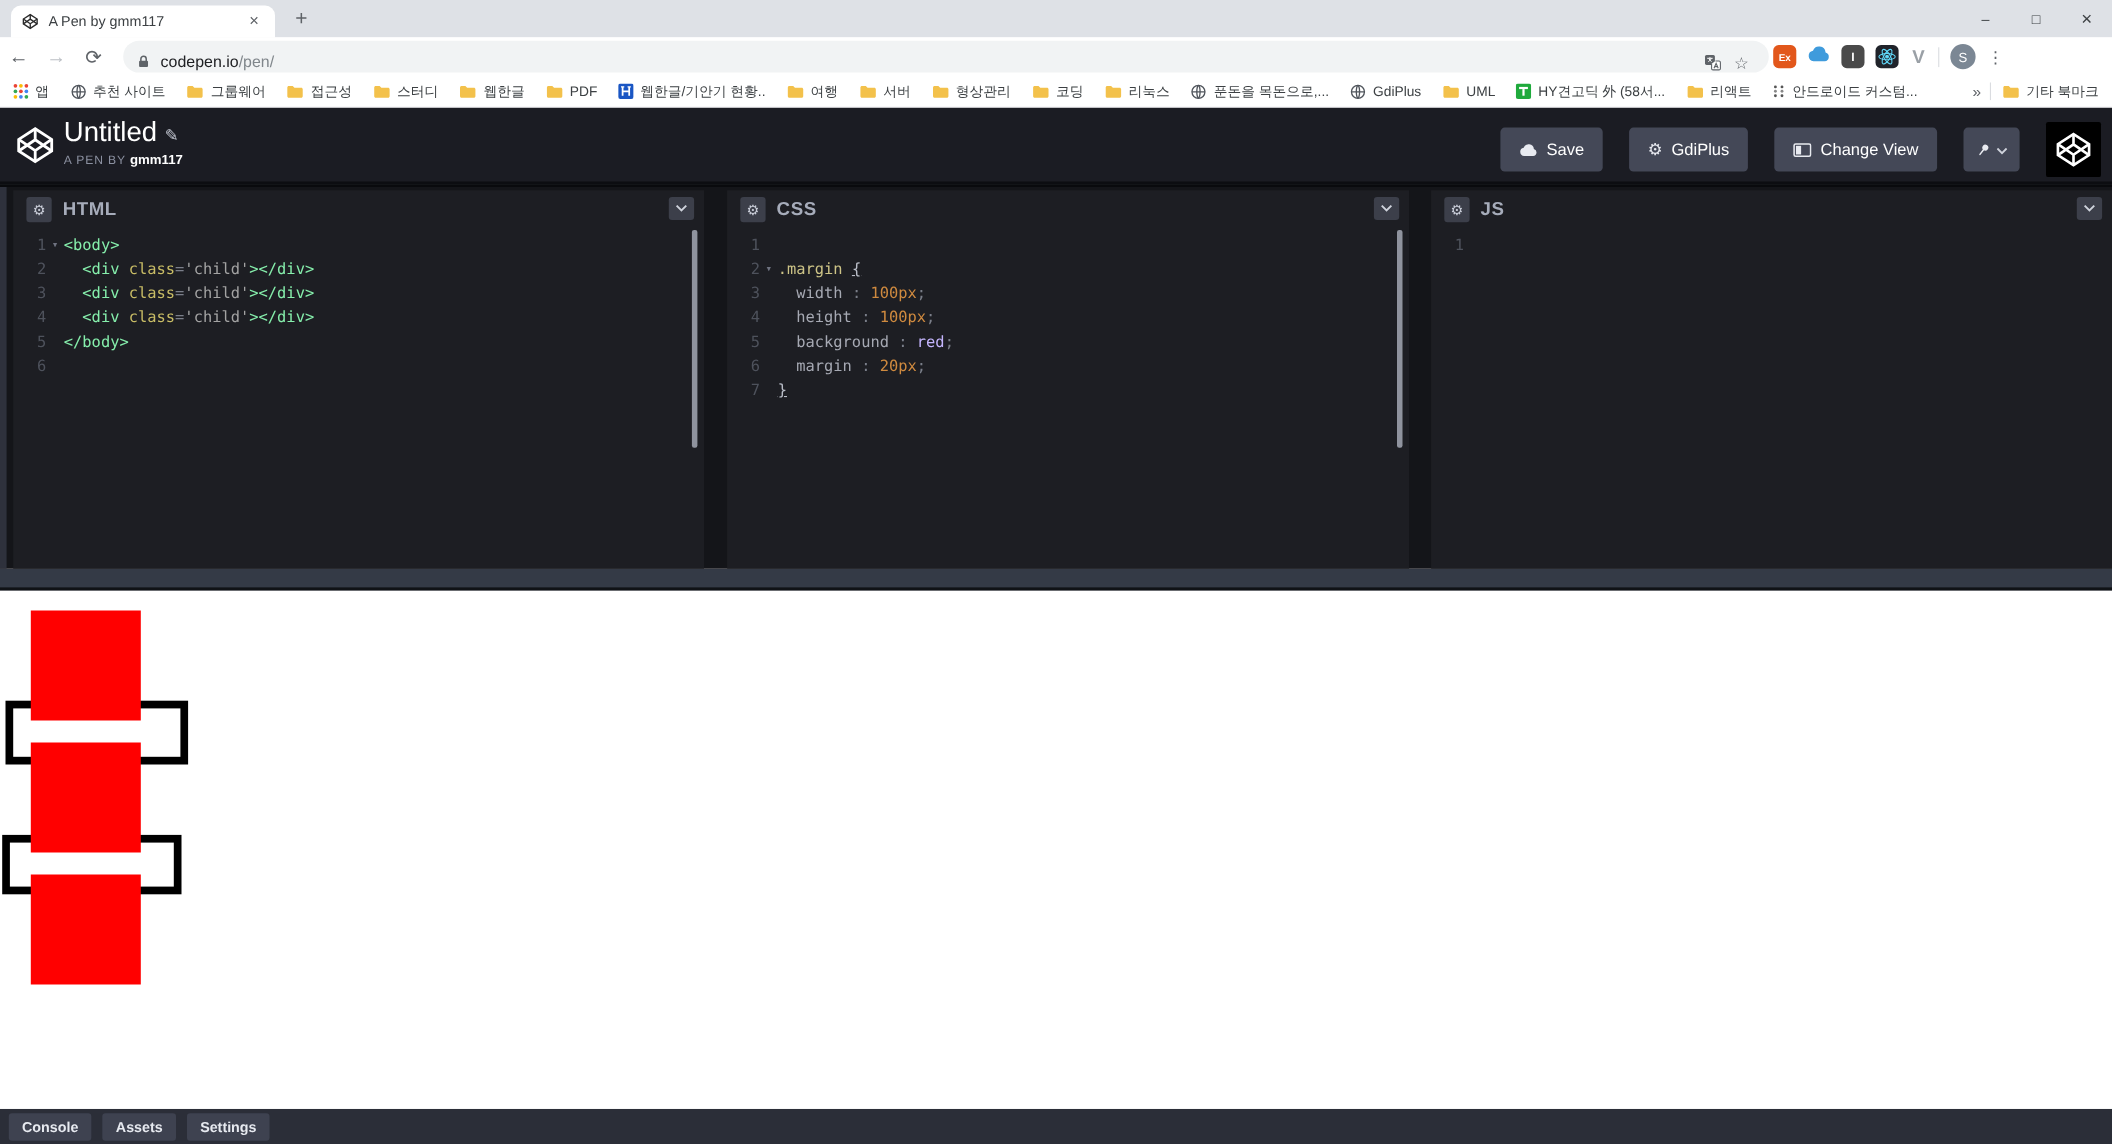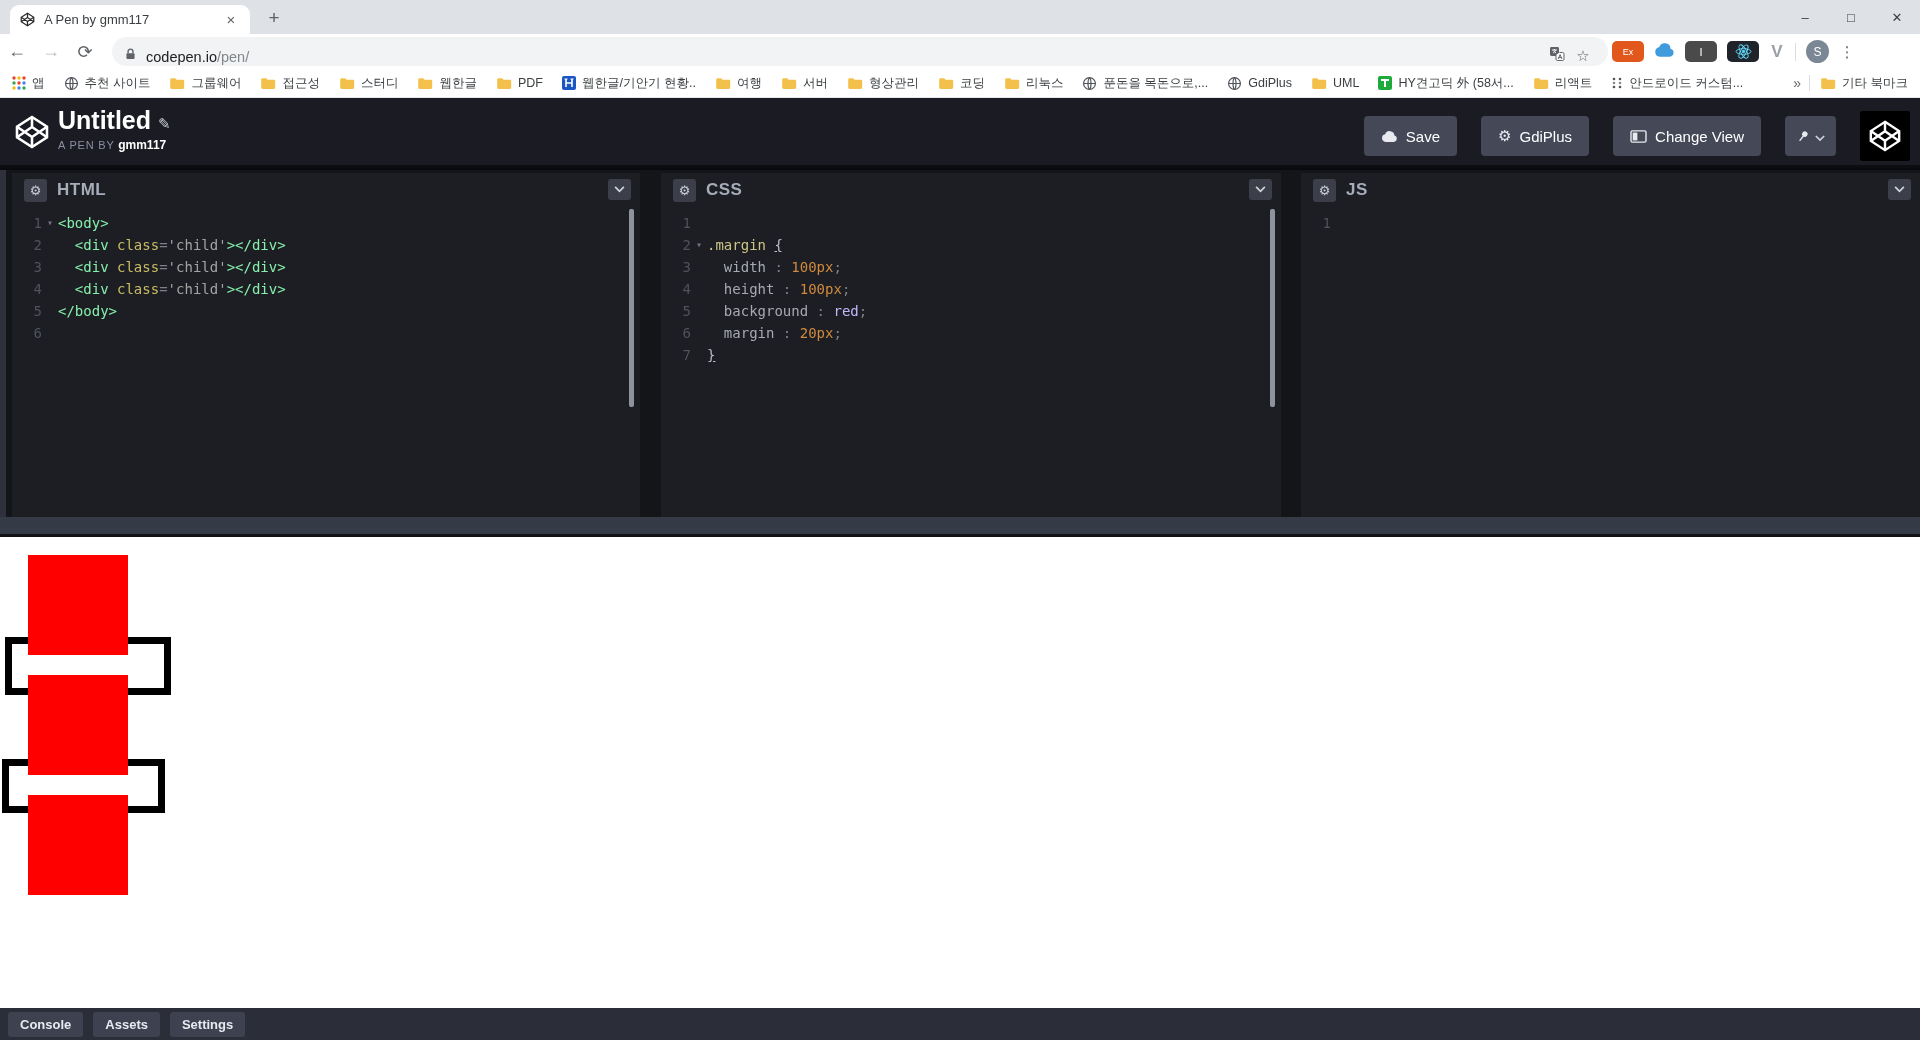--- a/index.html
+++ b/index.html
@@ -13,48 +13,48 @@
   .tab-close{color:#5f6368;font-size:15px;width:18px;text-align:center;cursor:default}
   .newtab{position:absolute;left:260px;top:6px;width:28px;height:24px;font-size:19px;color:#5f6368;
     text-align:center;line-height:24px}
   .winctl{position:absolute;right:0;top:0;display:flex;height:34px}
   .winctl span{width:46px;display:flex;align-items:center;justify-content:center;color:#3c4043;font-size:13px}
   
   .toolbar{height:35px;background:#fff;position:relative;display:flex;align-items:center}
   .nav-ic{width:34px;text-align:center;font-size:18px;color:#5f6368}
   .nav-ic.fwd{color:#bdc1c6}
   .omnibox{position:absolute;left:112px;top:3px;width:1496px;height:29px;background:#f1f3f4;
-    border-radius:15px;display:flex;align-items:flex-end;padding:1px 12px}
+    border-radius:15px;display:flex;align-items:flex-start;padding:12px 12px}
   .url{font-size:14.5px;margin-left:9px;flex:1}
   .url .domain{color:#202124}.url .path{color:#80868b}
   .omni-ic{width:26px;text-align:center;color:#5f6368;font-size:15px}
   .ext-row{position:absolute;left:1612px;top:0;height:35px;display:flex;align-items:center;gap:10px}
-  .ext-sq{width:32px;height:21px;border-radius:5px;display:flex;align-items:center;justify-content:center;
-    font-size:9px;font-weight:normal;color:#fff}
+  .ext-sq{width:21px;height:21px;border-radius:5px;display:flex;align-items:center;justify-content:center;
+    font-size:9px;font-weight:bold;color:#fff}
   .ext-ex{background:#e2571b}
   .ext-info{background:#4a4a4a;font-size:11px}
   .ext-react{background:#20232a}
   .ext-v{color:#9aa0a6;font-size:17px;font-weight:bold;background:none;width:16px}
   .ext-divider{width:1px;height:18px;background:#dadce0}
   .profile-circle{width:23px;height:23px;border-radius:50%;background:#7b8794;color:#fff;font-size:12px;
     display:flex;align-items:center;justify-content:center}
   .kebab{color:#5f6368;font-size:15px;width:16px;text-align:center}
   
   .bookmarks{height:29px;background:#fff;display:flex;align-items:center;padding:0 12px;
     font-size:12.5px;color:#3c4043;border-bottom:1px solid #e6e8ea}
   .bm-list{display:flex;align-items:center;gap:19px;white-space:nowrap}
   .bm-item{display:flex;align-items:center;gap:6px}
   .bm-ic{display:flex;align-items:center}
   .bm-overflow{margin-left:auto;color:#5f6368;font-size:14px;padding:0 8px}
   .bm-sep{width:1px;height:16px;background:#dadce0;margin-right:10px}
   
   .penheader{height:70px;background:#1b1c23;position:relative;border-bottom:3px solid #0c0d11}
   .cp-logo{position:absolute;left:14px;top:15px}
   .title-wrap{position:absolute;left:58px;top:8px}
-  .pen-title{font-size:25px;font-weight:bold;color:#fff;display:inline}
+  .pen-title{font-size:25px;font-weight:normal;color:#fff;display:inline}
   .pencil{color:#c9cdd8;font-size:15px;margin-left:7px}
   .byline{font-size:11px;color:#8b90a0;letter-spacing:.8px;margin-top:3px}
   .byline b{color:#fff;font-size:12px;letter-spacing:0}
   .hdr-actions{position:absolute;right:10px;top:13px;display:flex;gap:24px;align-items:center}
   .cp-btn{height:40px;background:#444857;border:none;border-radius:4px;color:#fff;font-size:15px;
     display:flex;align-items:center;gap:8px;padding:0 17px;font-family:inherit}
   .cp-btn .bic{font-size:15px;color:#e8eaf0;display:flex;align-items:center}
   .pin-btn{padding:0 11px;gap:5px}
   .avatar{width:50px;height:50px;background:#000;border-radius:2px;display:flex;
     align-items:center;justify-content:center}

